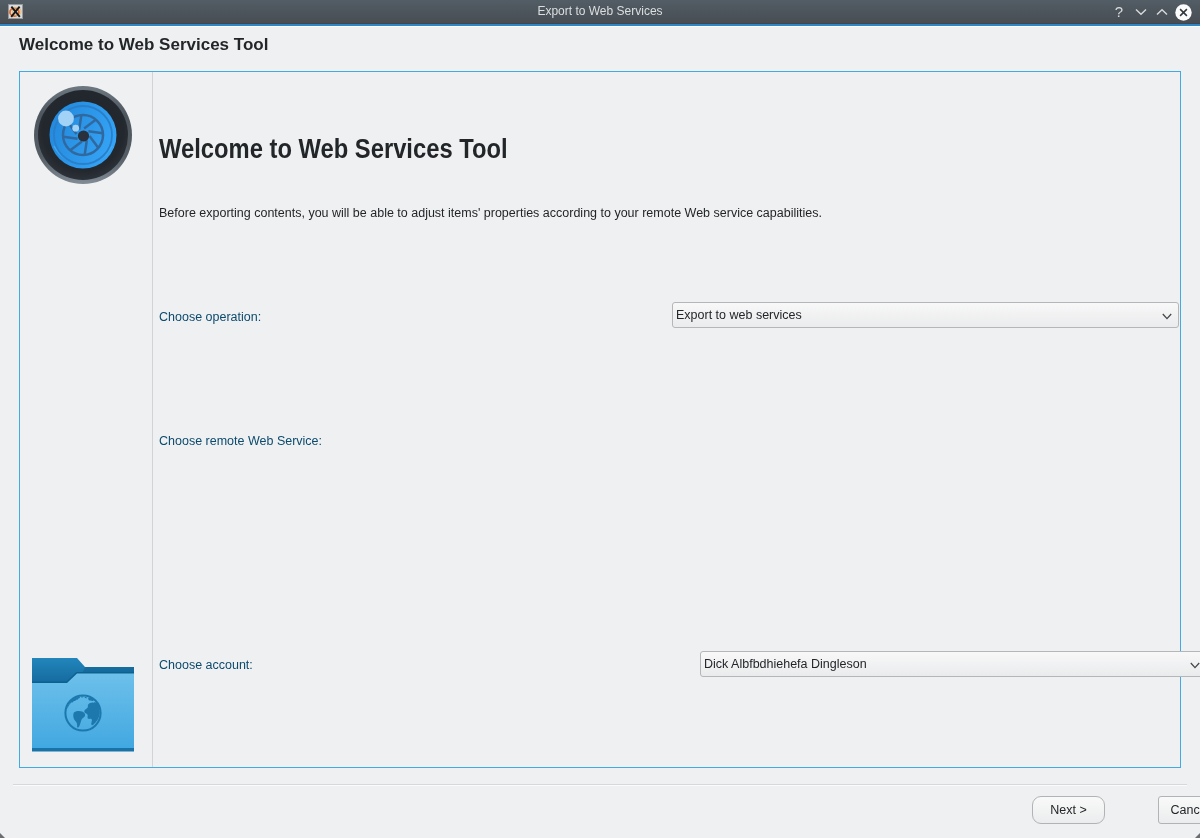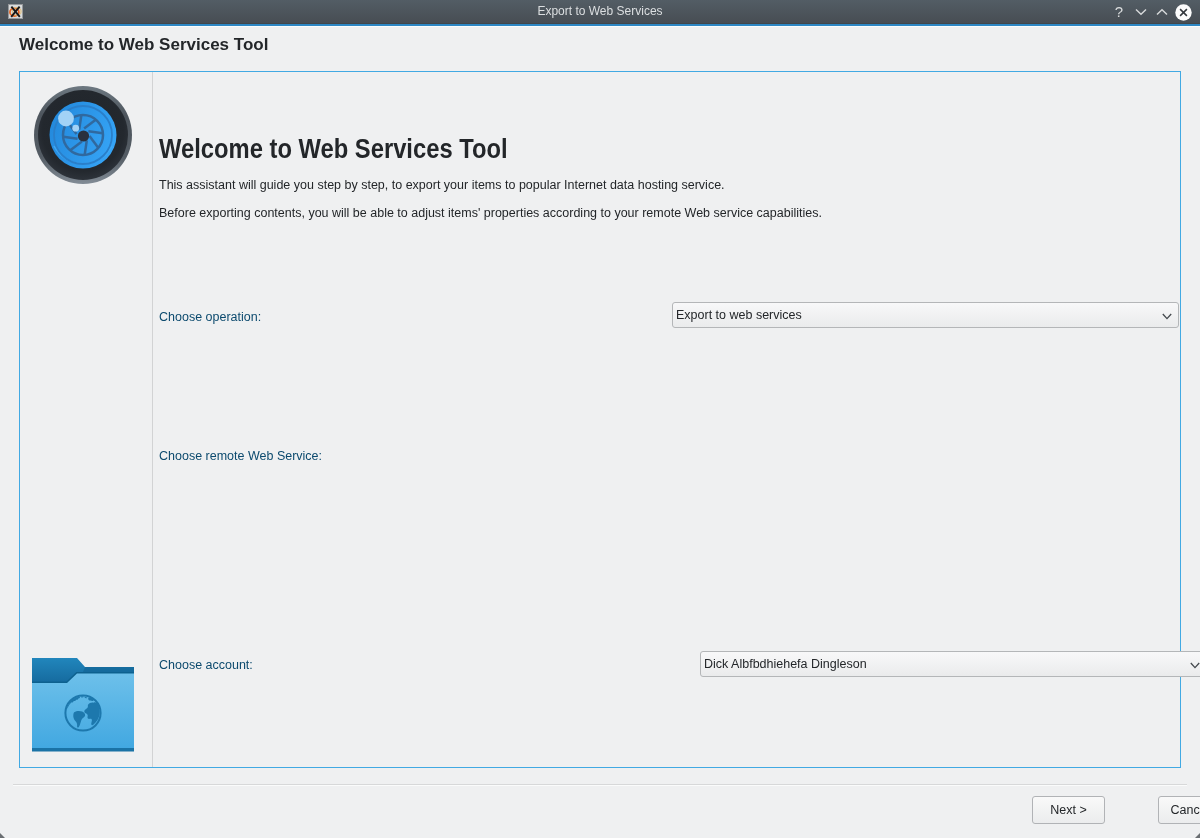--- a/index.html
+++ b/index.html
@@ -126,42 +126,41 @@
       <path d="M-16.8,-2.0 A16.9,16.9 0 0 1 -4.5,-16.3 L-3.2,-16.0 C-2.6,-15.2 -3.6,-14.4 -4.8,-14.6 C-4.6,-13.6 -5.8,-13.0 -7.0,-13.3 C-7.0,-12.3 -8.2,-11.7 -9.4,-12.0 C-9.6,-10.8 -10.8,-10.2 -12.0,-10.5 C-12.6,-9.1 -13.8,-8.5 -14.4,-7.0 C-15.0,-5.6 -15.8,-5.0 -16.2,-3.4 C-16.4,-2.4 -16.8,-2.2 -16.8,-2.0 Z"></path>
       <path d="M-1.8,-16.6 C-0.8,-16.9 0.2,-16.7 0.8,-16.2 C0.4,-15.4 -0.8,-15.2 -1.8,-15.6 Z"></path>
       <path d="M1.6,-15.9 C2.6,-16.2 3.6,-15.8 4.2,-15.2 C3.6,-14.4 2.2,-14.6 1.6,-15.4 Z"></path>
       <path d="M5.4,-14.9 C6.8,-15.7 8.8,-15.1 10.2,-13.9 C11.2,-13.0 10.6,-11.8 9.2,-12.1 C8.0,-12.4 6.6,-12.0 5.8,-12.9 C5.2,-13.5 5.0,-14.4 5.4,-14.9 Z"></path>
       <path d="M5.0,-8.2 C6.4,-9.8 8.6,-10.8 10.4,-10.2 C12.2,-11.4 14.4,-10.0 15.4,-8.0 C16.4,-6.0 16.9,-3.4 16.8,-0.8 C16.7,2.0 15.9,4.8 14.5,7.0 C13.3,8.9 11.9,10.5 10.3,11.7 C8.9,12.7 8.0,11.9 8.3,10.3 L8.9,7.5 C9.1,6.1 8.2,5.4 6.8,5.8 C5.2,6.2 4.1,5.1 4.6,3.5 C5.1,1.9 4.2,0.9 2.7,0.3 C1.2,-0.3 0.8,-1.9 2.0,-3.2 C3.0,-4.2 4.4,-4.7 4.8,-6.1 C5.1,-7.0 4.7,-7.6 5.0,-8.2 Z"></path>
       <path d="M-8.8,-0.8 C-6.4,-2.4 -2.8,-2.3 -0.8,-1.4 C1.0,-0.6 2.2,0.6 2.1,2.2 C2.0,3.6 0.6,4.4 -0.6,5.4 C-1.8,6.6 -2.0,8.6 -2.8,10.8 C-3.3,12.4 -3.8,13.8 -4.6,14.4 C-5.5,15.0 -6.1,14.2 -5.9,12.8 C-5.6,10.9 -6.3,9.3 -7.7,7.9 C-9.1,6.5 -9.9,4.3 -9.7,2.3 C-9.6,1.0 -9.4,-0.2 -8.8,-0.8 Z"></path>
     </g>
   </svg>
 
   <div class="bigtitle">Welcome to Web Services Tool</div>
-  <div class="para1">This assistant will guide you step by step, to export your items to popular Internet data hosting service.</div>
   <div class="para2">Before exporting contents, you will be able to adjust items' properties according to your remote Web service capabilities.</div>
 
   <div class="rowlabel" style="top:238px;">Choose operation:</div>
   <div class="combo" style="top:230px;">Export to web services
     <svg class="chev" width="10" height="7" viewBox="0 0 10 7">
         <path d="M0.8 1 L5 5.6 L9.2 1" fill="none" stroke="#43484d" stroke-width="1.3"></path>
       </svg>
   </div>
 
-  <div class="rowlabel" style="top:377px;">Choose remote Web Service:</div>
+  <div class="rowlabel" style="top:362px;">Choose remote Web Service:</div>
 
   <div class="rowlabel" style="top:586px;">Choose account:</div>
   <div class="combo" style="top:579px;margin-left:28px;">Dick Albfbdhiehefa Dingleson
     <svg class="chev" width="10" height="7" viewBox="0 0 10 7">
         <path d="M0.8 1 L5 5.6 L9.2 1" fill="none" stroke="#43484d" stroke-width="1.3"></path>
       </svg>
   </div>
 </div>
 
 <div class="hsep"></div>
 <div style="position:absolute; left:13px; top:785px; width:1174px; height:1px; background:#fafbfb;"></div>
 <svg style="position:absolute; left:0; bottom:0;" width="5" height="5" viewBox="0 0 5 5">
     <path d="M0 0 L0 5 L5 5 Z" fill="#6a6e72"></path>
   </svg>
-<div class="btn" style="left:1032px; width:73px;">Next &gt;</div>
+<div class="btn" style="left:1032px; width:73px;border-radius:9px;">Next &gt;</div>
 <div class="btn" style="left:1158px; width:64px;">Cancel</div>
 <svg class="grip" viewBox="0 0 7 7">
     <path d="M7 0 L7 7 L0 7 Z" fill="#6a6e72"></path>
   </svg>
 
 </body></html>

